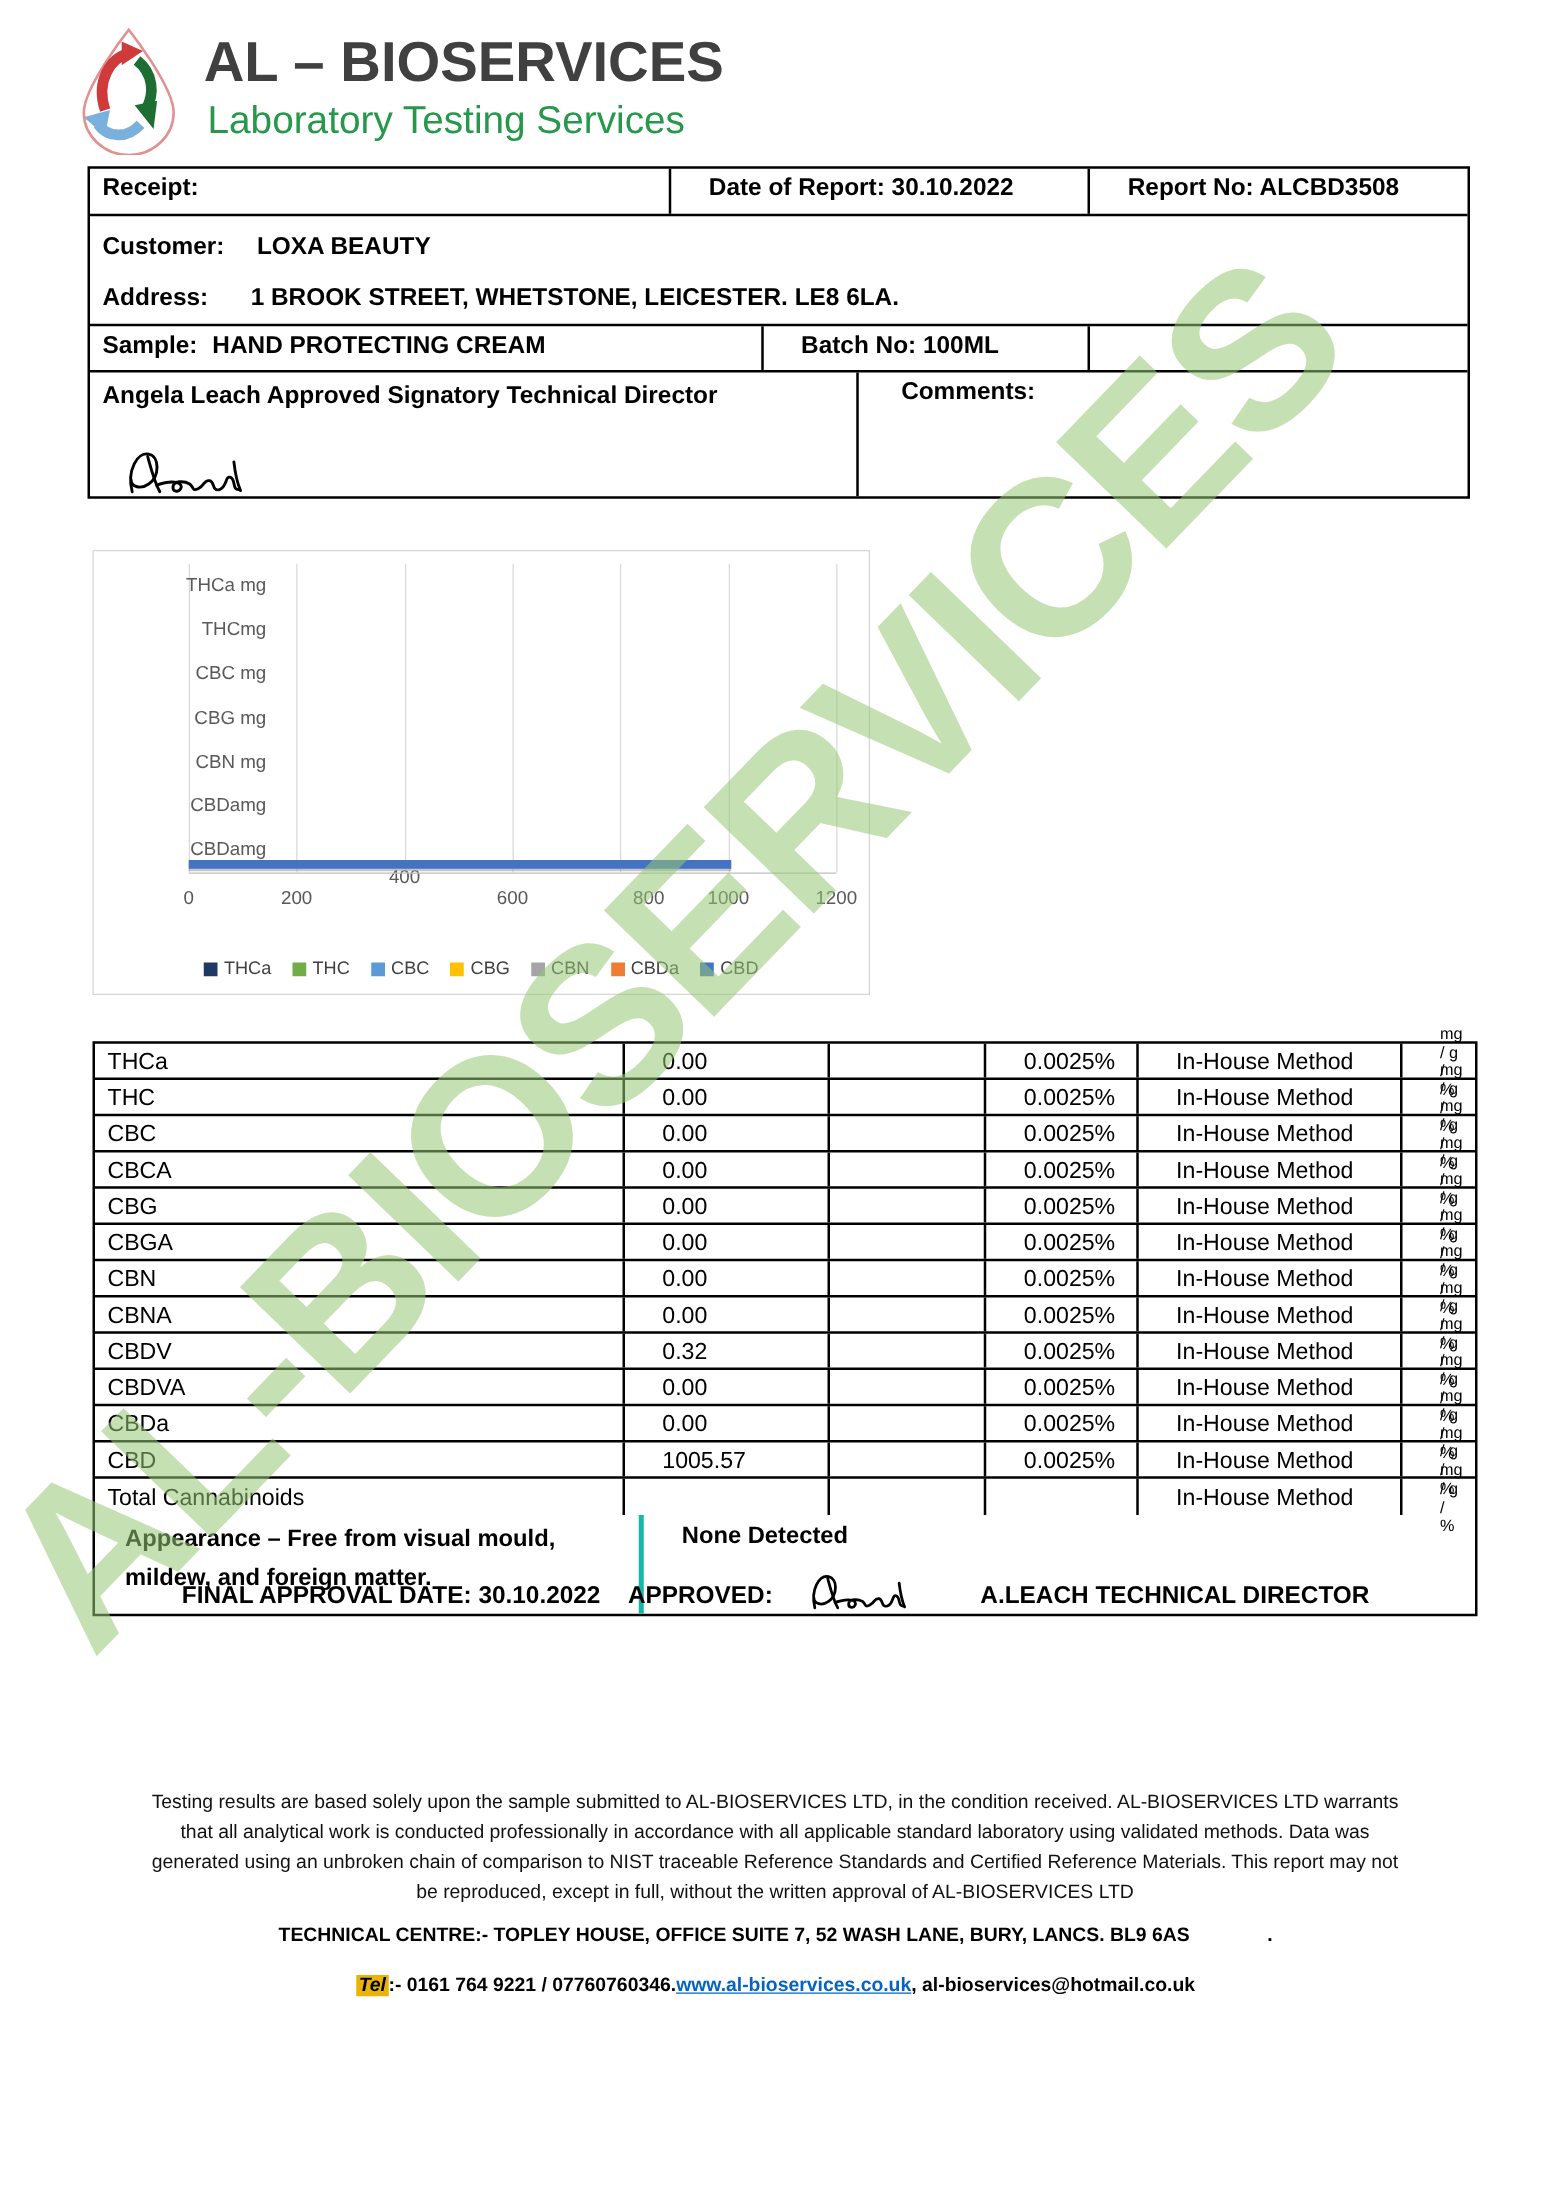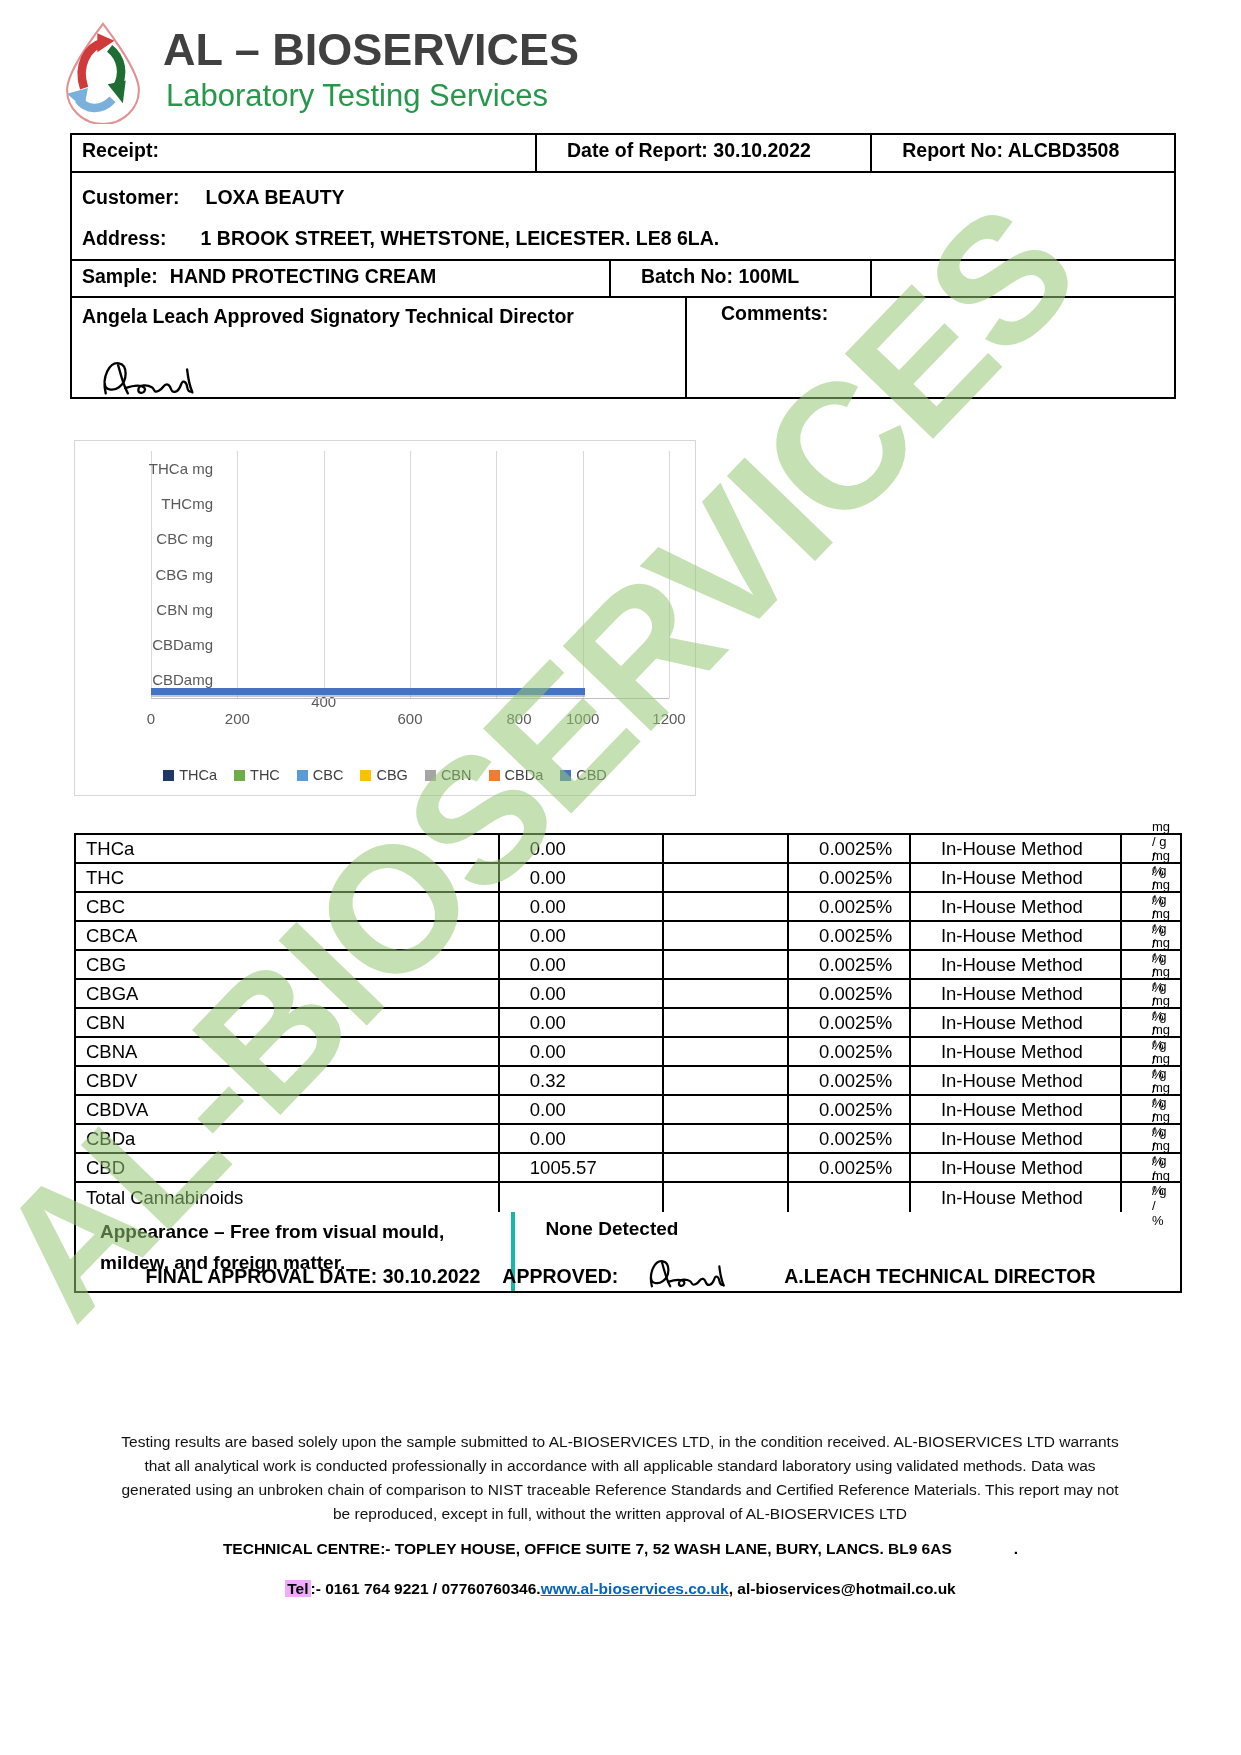--- a/index.html
+++ b/index.html
@@ -58,21 +58,21 @@
 
   
   #approval-line { position:absolute; left:0; top:1256px; width:1241px; display:flex; justify-content:center; align-items:center; gap:22px; font-size:19.5px; font-weight:bold; }
   #approval-line .appr-sig { margin:0 6px; }
 
   
   #disclaimer { position:absolute; left:120px; top:1430px; width:1000px; text-align:center; font-size:15.5px; font-weight:400; line-height:1.55; color:#111; }
   #tech-centre { position:absolute; left:0; top:1540px; width:1241px; text-align:center; font-size:15.5px; font-weight:bold; }
   #tech-centre .dot { display:inline-block; margin-left:62px; }
   #tel-line { position:absolute; left:0; top:1580px; width:1241px; text-align:center; font-size:15.5px; font-weight:bold; }
-  .tel-hl { background:#f0abfc; padding:0 2px; }
+  .tel-hl { background:#eab308; padding:0 2px;font-style:italic; }
   .weblink { color:#0563C1; text-decoration:underline; font-weight:bold; }
 
   
   #watermark { position:absolute; left:-215px; top:660px; width:1500px; text-align:center; font-size:178px; font-weight:bold; letter-spacing:-4px; color:rgba(150,198,115,0.55); transform:rotate(-46deg); white-space:nowrap; z-index:40; pointer-events:none; }
 </style>
 </head>
 <body>
 
 <svg class="logo" viewBox="0 0 100 110">
   <path d="M50 4 C50 4 12 52 12 74 a38 36 0 0 0 76 0 C88 52 50 4 50 4 Z" fill="none" stroke="#e49090" stroke-width="2.2"></path>

